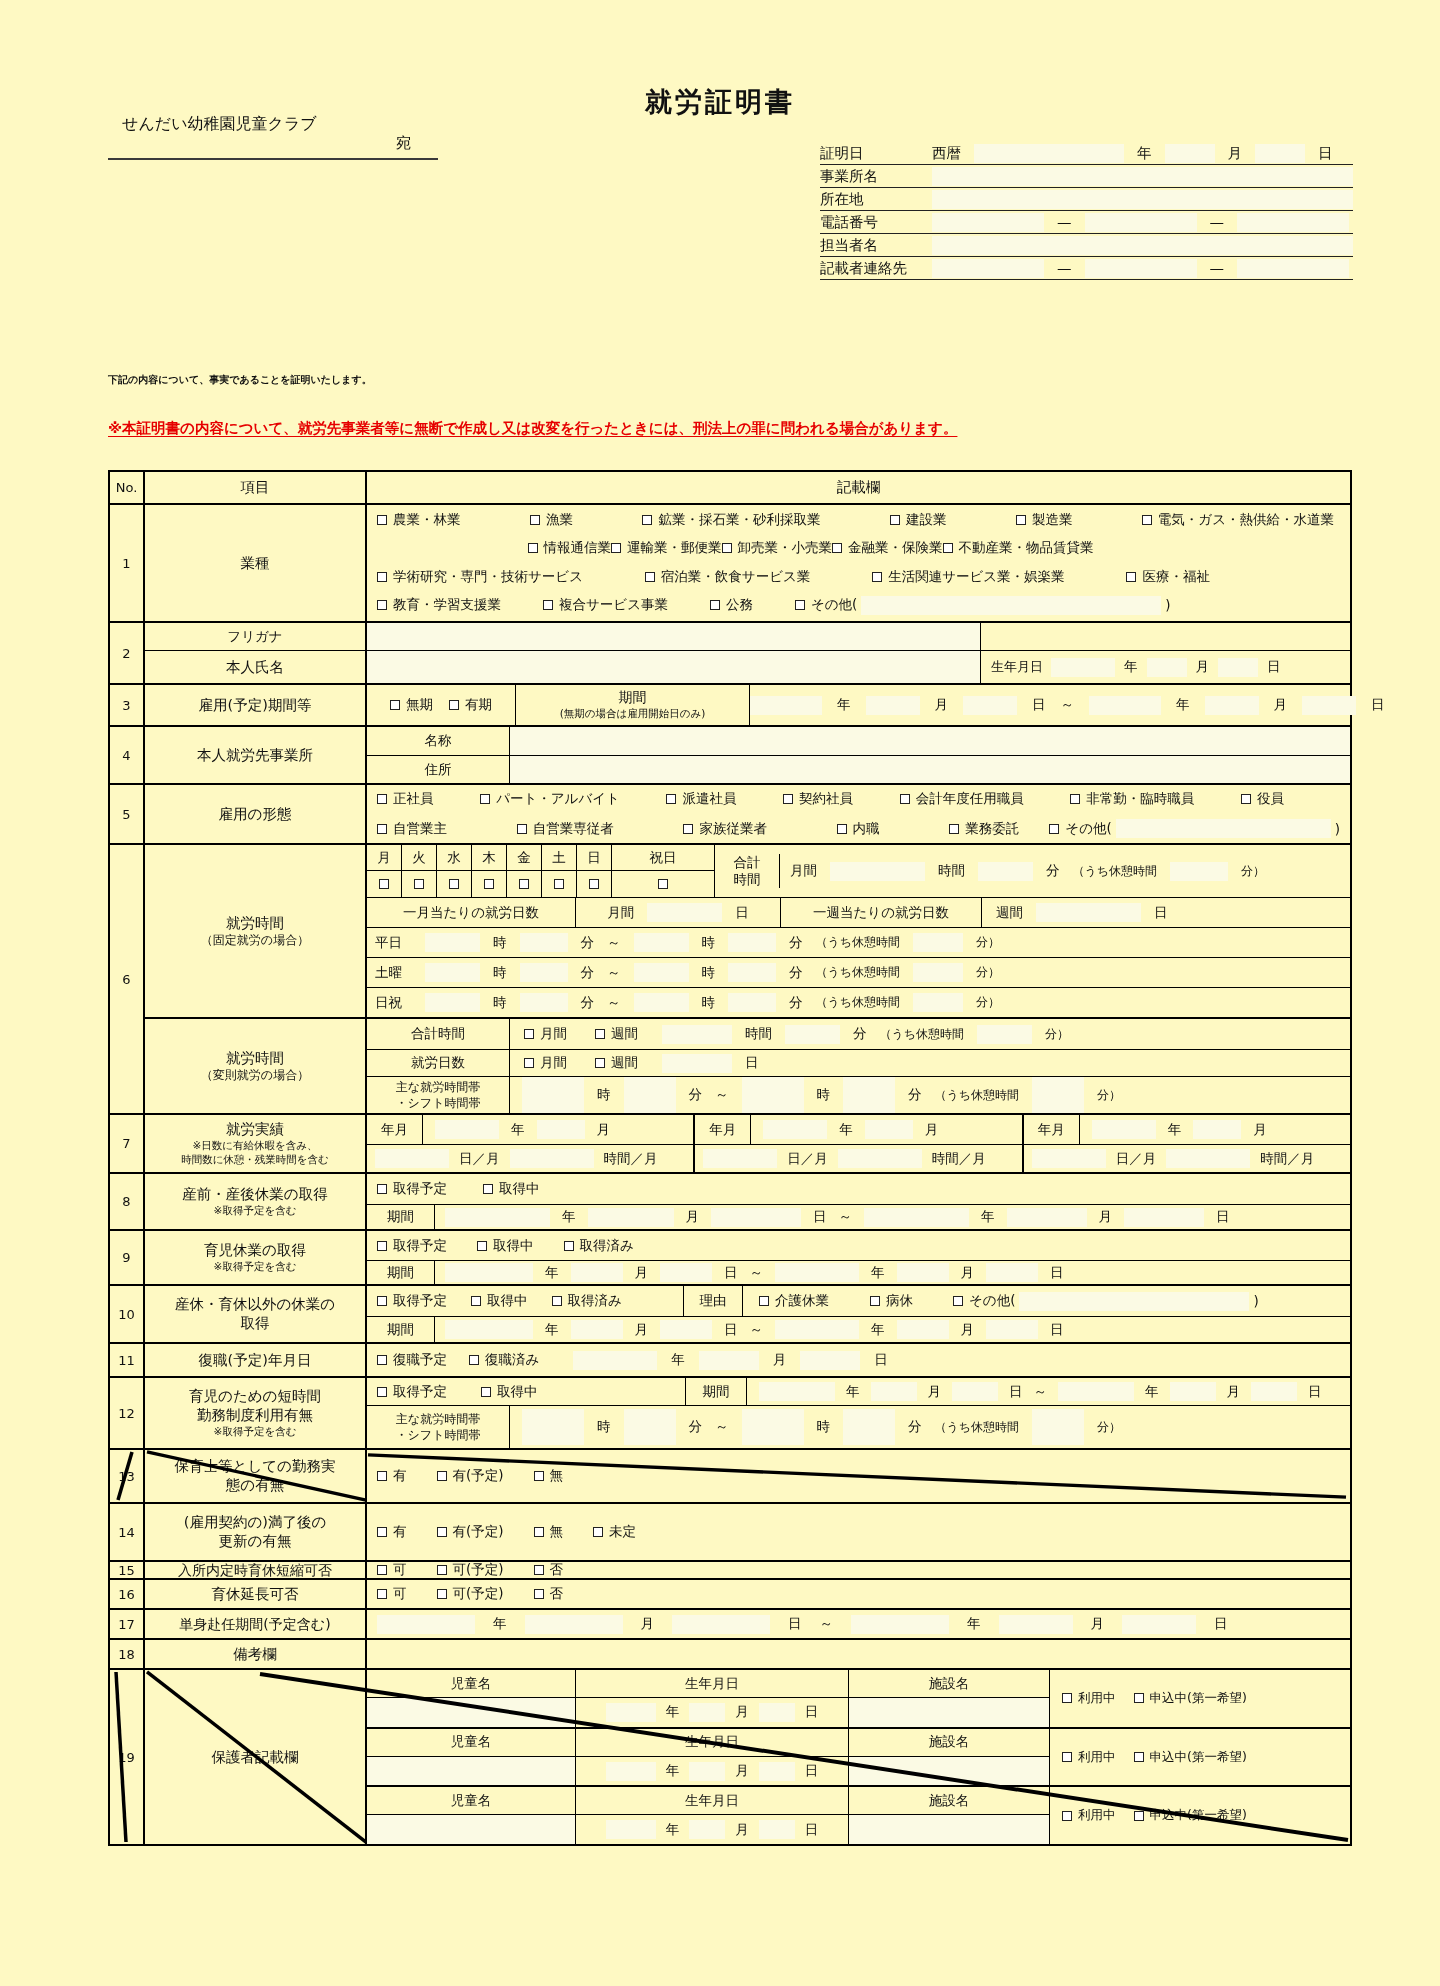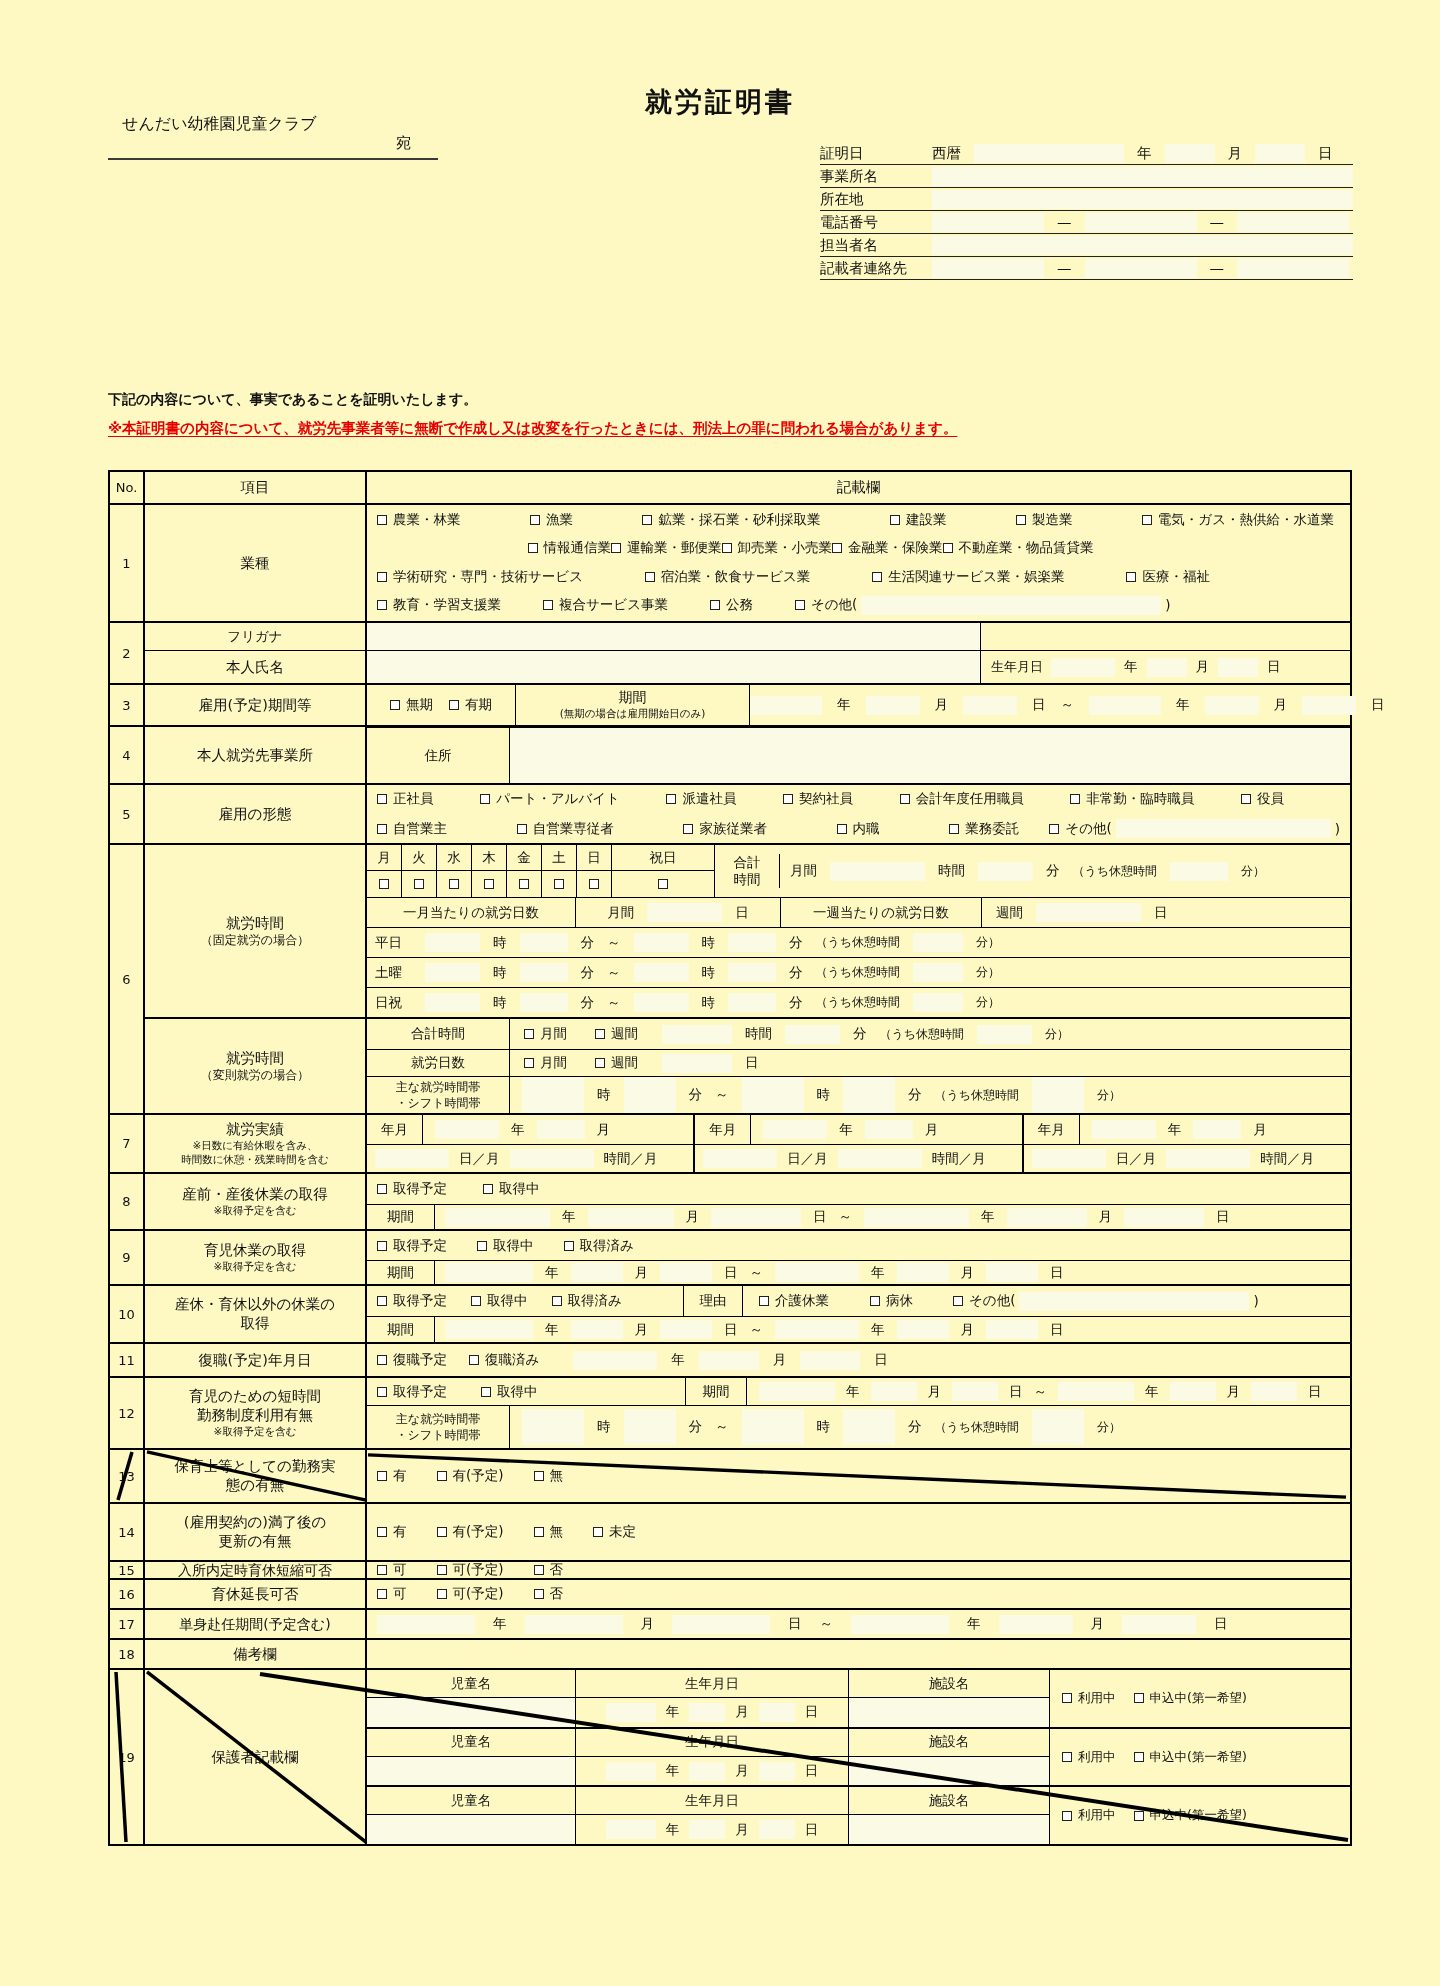--- a/index.html
+++ b/index.html
@@ -9,21 +9,21 @@
   
   .title{position:absolute;left:0;right:0;top:84px;text-align:center;font-size:27px;font-weight:bold;letter-spacing:3px;}
   .addr{position:absolute;left:108px;top:106px;width:330px;height:54px;border-bottom:2px solid #3a3a3a;}
   .addr .nm{position:absolute;left:14px;top:8px;font-size:16px;white-space:nowrap;}
   .addr .sfx{position:absolute;left:288px;top:28px;font-size:15px;}
   .cert{position:absolute;left:820px;top:142px;width:533px;font-size:14.5px;}
   .crow{display:flex;align-items:center;height:23px;border-bottom:1.5px solid #222;}
   .clabel{width:112px;flex:none;white-space:nowrap;}
   .cval{flex:1;display:flex;align-items:center;min-width:0;}
   .fill{flex:1;height:19px;background:#fbfae4;}
-  .st1{position:absolute;left:108px;top:391px;font-size:14px;font-weight:bold;}
+  .st1{position:absolute;left:108px;top:373px;font-size:10px;font-weight:bold;}
   .st2{position:absolute;left:108px;top:419px;font-size:14.5px;font-weight:bold;color:#e60000;
        text-decoration:underline;text-underline-offset:3px;}
   
   .fld{display:inline-block;height:19px;background:#fbfae4;flex:none;}
   .fld.tall{height:36px;}
   .cb{width:10px;height:10px;border:1.5px solid #222;display:inline-block;flex:none;background:#fff;}
   .cbi{display:inline-flex;align-items:center;gap:6px;white-space:nowrap;}
   .cbl{display:inline-flex;align-items:center;}
   .seq{display:inline-flex;align-items:center;gap:13px;white-space:nowrap;}
   .u{white-space:nowrap;}
@@ -319,20 +319,24 @@
         </div>
       </div>
     </div>
 
     <div class="mrow" style="height:58px">
       <div class="no">4</div>
       <div class="item">
           <span>本人就労先事業所</span>
         </div>
       <div class="entry">
+        <div class="sub" style="height:28px">
+          <div class="lc" style="width:143px">名称</div>
+          <div class="fillrest"></div>
+        </div>
         <div class="sub bt" style="flex:1">
           <div class="lc" style="width:143px">住所</div>
           <div class="fillrest"></div>
         </div>
       </div>
     </div>
 
     <div class="mrow" style="height:60px">
       <div class="no">5</div>
       <div class="item">

